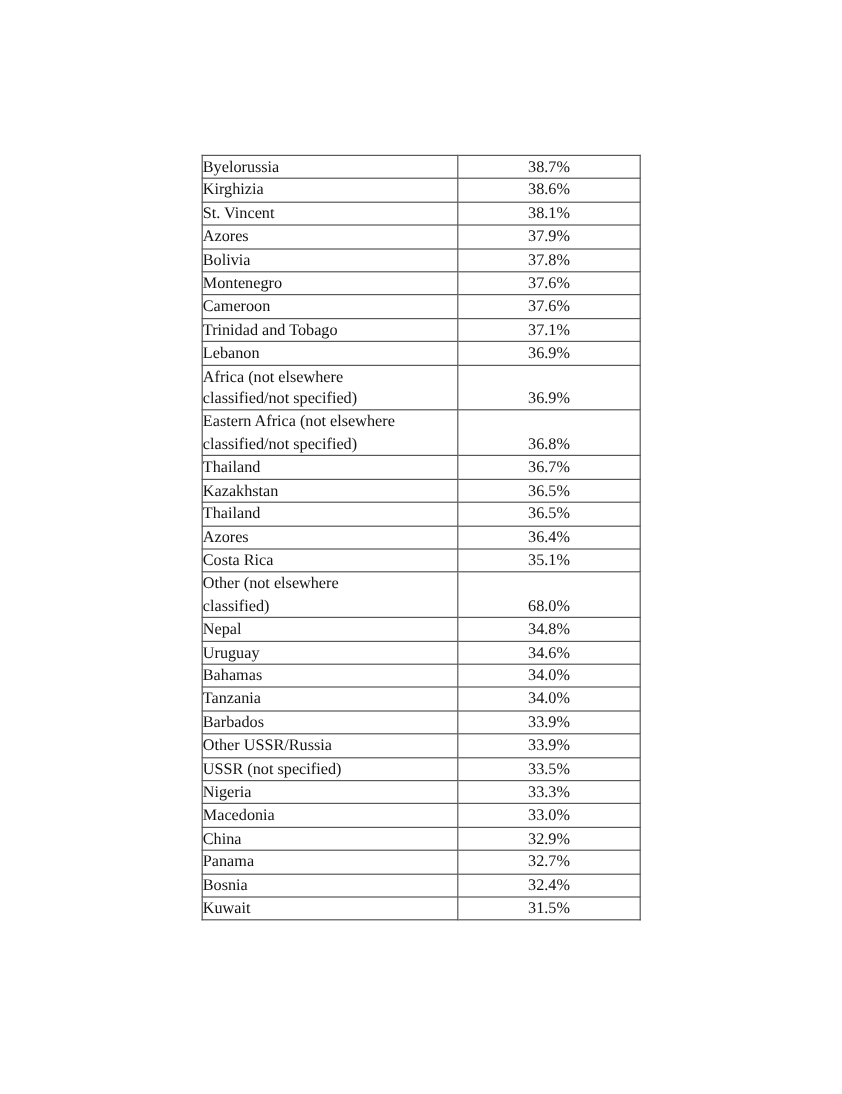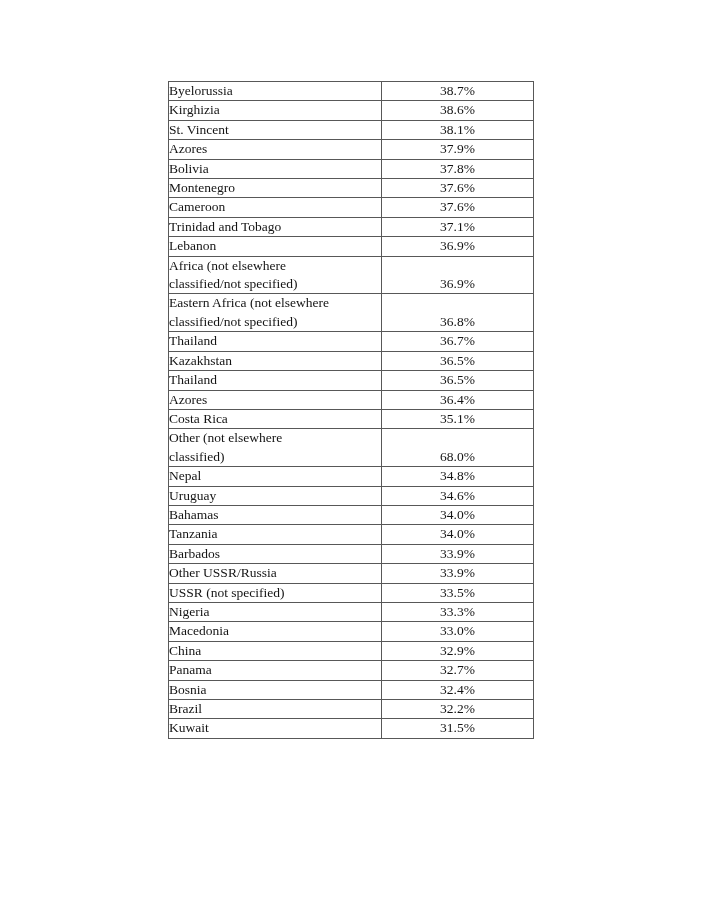--- a/index.html
+++ b/index.html
@@ -11,20 +11,21 @@
     height: 912px;
     background: #ffffff;
     position: relative;
     font-family: "Liberation Serif", serif;
     overflow: hidden;
   }
   .page {
     position: absolute;
     inset: 0;
     background: #ffffff;
+    margin-top: 48px;
   }
   table.data-table {
     position: absolute;
     left: 168px;
     top: 81px;
     width: 366px;
     border-collapse: collapse;
     table-layout: fixed;
   }
   table.data-table td {
@@ -167,22 +168,18 @@
         </tr>
         <tr>
           <td class="name-cell">Panama</td>
           <td class="value-cell">32.7%</td>
         </tr>
         <tr>
           <td class="name-cell">Bosnia</td>
           <td class="value-cell">32.4%</td>
         </tr>
         <tr>
-          <td class="name-cell">Brazil</td>
-          <td class="value-cell">32.2%</td>
-        </tr>
-        <tr>
           <td class="name-cell">Kuwait</td>
           <td class="value-cell">31.5%</td>
         </tr>
       </tbody>
   </table>
 </div>
 
 </body></html>

